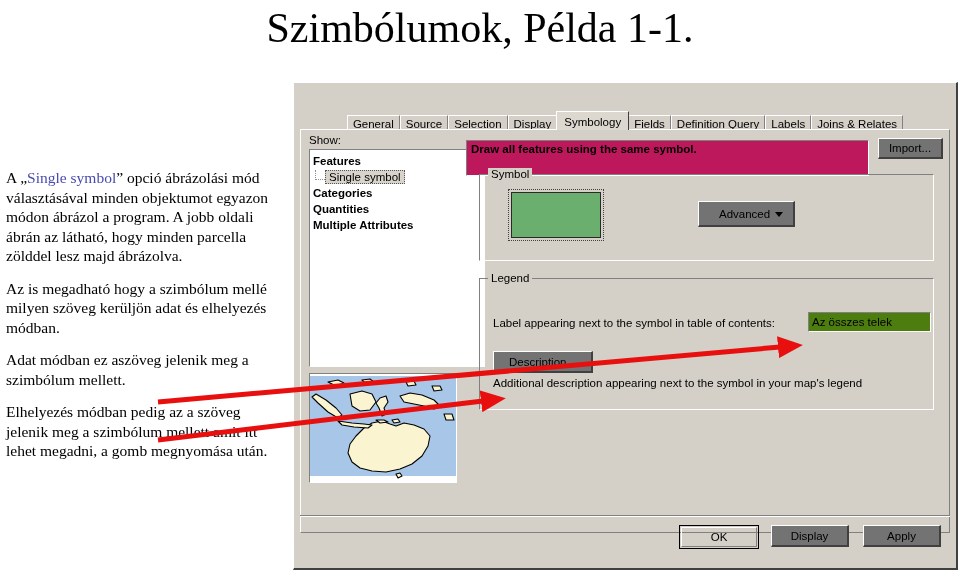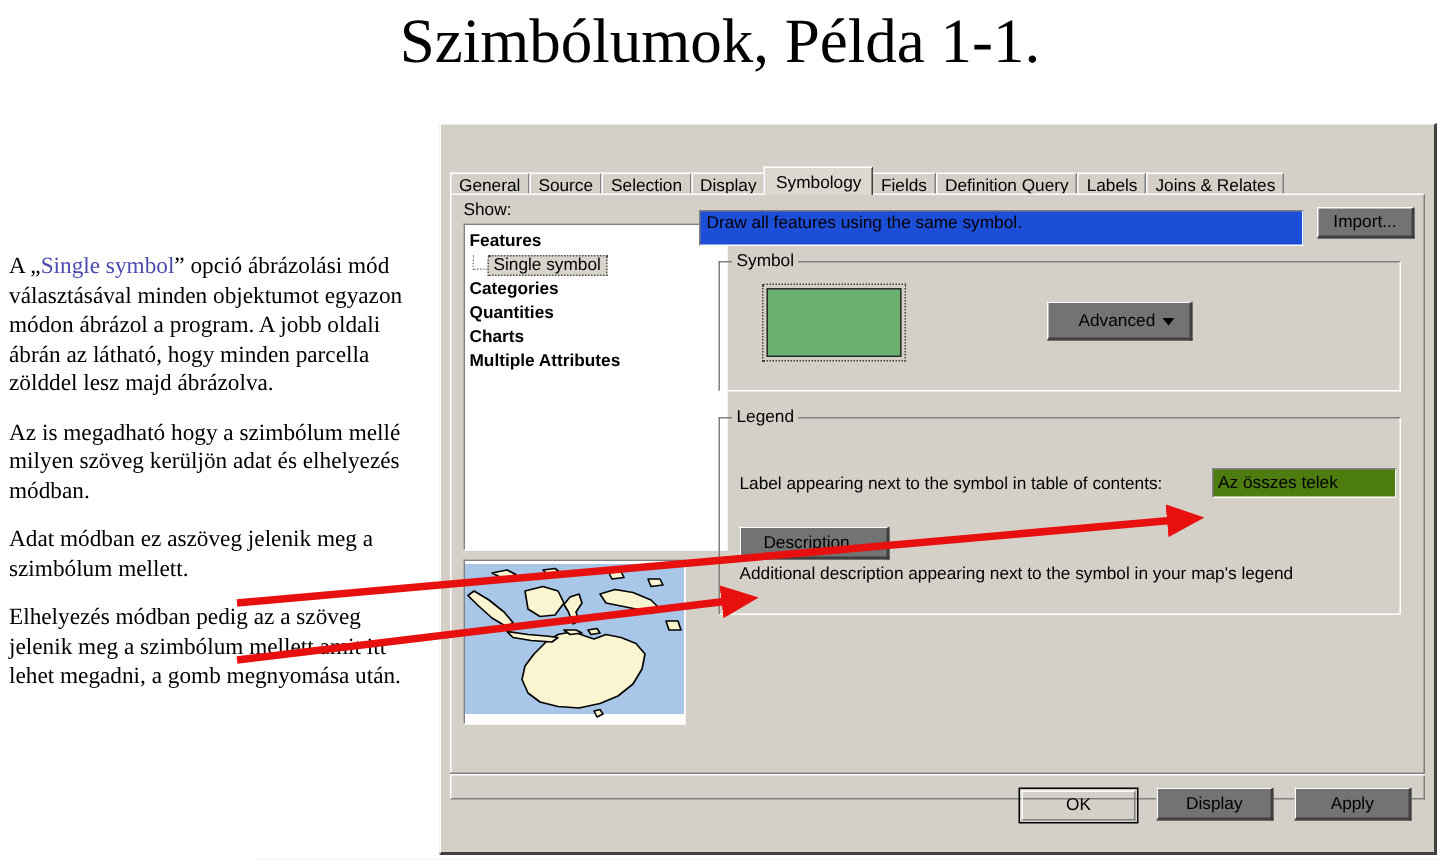--- a/index.html
+++ b/index.html
@@ -97,20 +97,21 @@
   
   #tabstrip {
     position: absolute;
     left: 6px;
     top: 27px;
     width: 650px;
     height: 20px;
     display: flex;
     align-items: flex-end;
     border-bottom: 1px solid #f97316;
+    justify-content: center;
   }
   .tab {
     background: #d4d0c8;
     border-top: 1px solid #ffffff;
     border-left: 1px solid #ffffff;
     border-right: 1px solid #808080;
     font-size: 11.5px;
     color: #000;
     padding: 2px 5px 1px 5px;
     height: 15px;
@@ -207,29 +208,29 @@
     border-right: 1px solid #ffffff;
     border-bottom: 1px solid #ffffff;
     box-sizing: border-box;
     overflow: hidden;
   }
 
   
   #draw-desc-box {
     position: absolute;
     left: 165px; top: 10px;
-    width: 403px; height: 24px;
-    background: #1d4ed8;
+    width: 403px; height: 36px;
+    background: #be185d;
     border-top: 1px solid #808080;
     border-left: 1px solid #808080;
     border-right: 1px solid #ffffff;
     border-bottom: 1px solid #ffffff;
     box-sizing: border-box;
     font-size: 11.5px;
-    font-weight: normal;
+    font-weight: bold;
     color: #000;
     padding: 2px 0 0 4px;
     white-space: nowrap;
     font-family: "Liberation Sans", sans-serif;
   }
 
   .w-btn {
     background: #737373;
     border-top: 1px solid #ffffff;
     border-left: 1px solid #ffffff;
@@ -413,21 +414,20 @@
     <div class="lbl" id="show-label">Show:</div>
 
     <div id="show-tree">
       <div class="tree-node">Features</div>
       <div class="tree-child">
         <span class="tree-elbow"></span>
         <span class="sel">Single symbol</span>
       </div>
       <div class="tree-node">Categories</div>
       <div class="tree-node">Quantities</div>
-      <div class="tree-node">Charts</div>
       <div class="tree-node">Multiple Attributes</div>
     </div>
 
     <div id="map-preview">
       <svg width="146" height="108" viewBox="0 0 146 108">
         <rect x="0" y="2" width="146" height="100" fill="#a8c6e8"></rect>
         <g fill="#faf4d0" stroke="#000000" stroke-width="1.1" stroke-linejoin="round">
 
           <path d="M46 62 L40 70 L38 79 L42 88 L50 94 L62 97 L76 98 L90 95 L102 90 L112 82 L118 72 L120 62 L114 55 L104 51 L94 49 L86 52 L80 50 L72 47 L62 49 L54 54 Z"></path>
 

